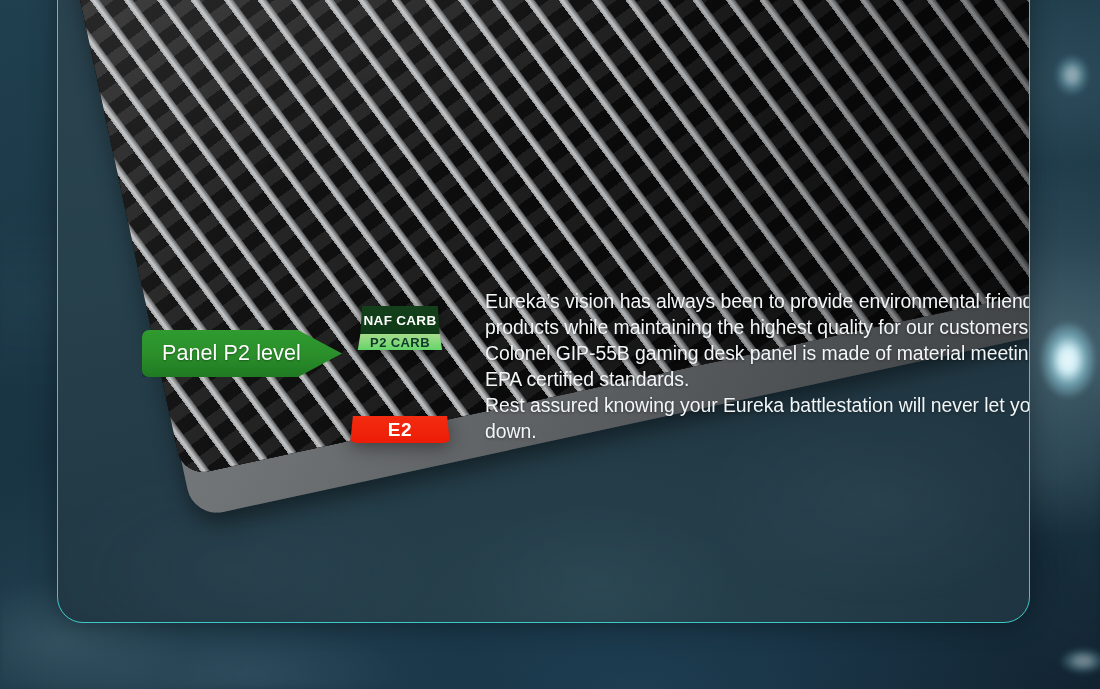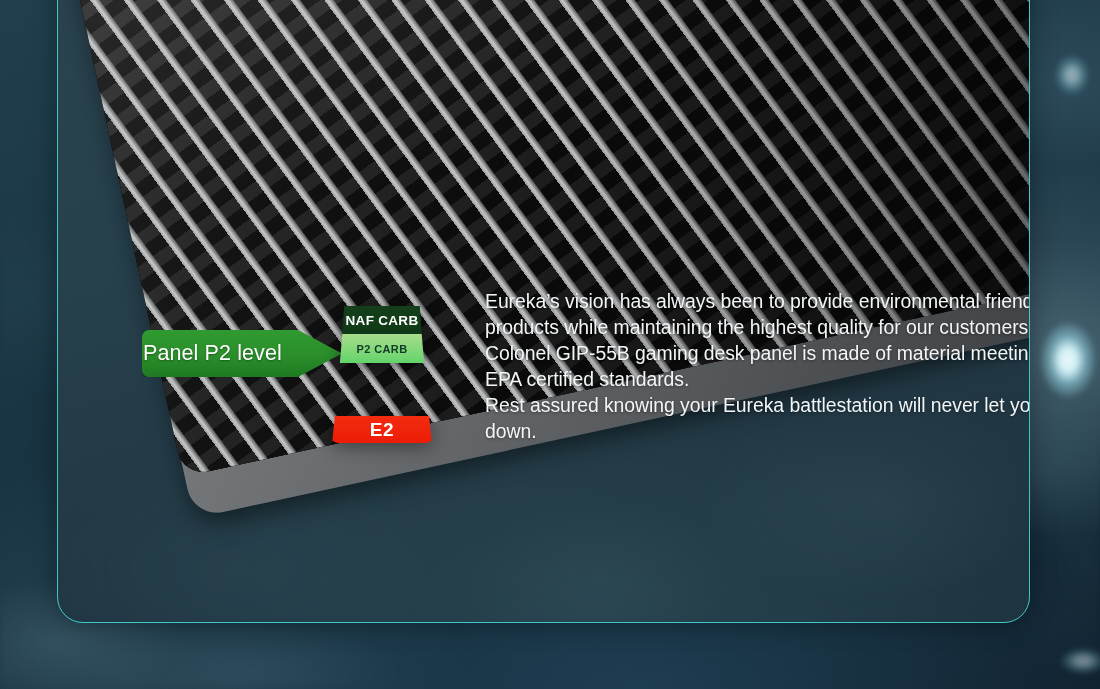--- a/index.html
+++ b/index.html
@@ -170,29 +170,29 @@
     clip-path: polygon(0% 0%, 78% 0%, 100% 50%, 78% 100%, 0% 100%);
     display: flex;
     align-items: center;
     box-shadow: 0 3px 10px rgba(0,0,0,0.40);
   }
   #panel-badge .badge-text {
     color: #ffffff;
     font-size: 21.5px;
     font-weight: 400;
     letter-spacing: 0.1px;
-    padding-left: 1px;
+    padding-left: 20px;
     text-shadow: 0 1px 2px rgba(0,0,0,0.35);
     white-space: nowrap;
   }
 
   
   #pyramid {
     position: absolute;
-    left: 262px;
+    left: 280px;
     top: 425px;
     width: 124px;
     height: 137px;
     filter: drop-shadow(0 4px 9px rgba(0,0,0,0.42));
   }
   #pyramid .band {
     position: absolute;
     left: 0;
     width: 124px;
     display: flex;
@@ -200,23 +200,23 @@
     justify-content: center;
     font-weight: 700;
     white-space: nowrap;
   }
   #pyramid .band span { position: relative; z-index: 2; }
 
   .band.b0 { top: 0px;   height: 28px; clip-path: polygon(19.5% 0%, 80.5% 0%, 82% 100%, 18% 100%);
              background: linear-gradient(180deg,#13401a 0%, #0f3a17 100%);
              color:#ffffff; font-size: 13.5px; letter-spacing: 0.3px;
              border-top-left-radius: 8px; border-top-right-radius: 8px; }
-  .band.b1 { top: 28px;  height: 29px; clip-path: polygon(18% 0%, 82% 0%, 84% 100%, 16% 100%);
+  .band.b1 { top: 28px;  height: 16px; clip-path: polygon(18% 0%, 82% 0%, 84% 100%, 16% 100%);
              background: linear-gradient(180deg,#a7dd8c 0%, #64d46a 100%);
-             color:#123a2a; font-size: 11px; letter-spacing: 0.4px; }
+             color:#123a2a; font-size: 13px; letter-spacing: 0.4px; }
   .band.b2 { top: 57px;  height: 26px; clip-path: polygon(16% 0%, 84% 0%, 86% 100%, 14% 100%);
              background: linear-gradient(180deg,#ead42a 0%, #e3c413 100%);
              color:#ffffff; font-size: 13px; letter-spacing: 0.2px; }
   .band.b3 { top: 83px;  height: 27px; clip-path: polygon(14% 0%, 86% 0%, 88% 100%, 12% 100%);
              background: linear-gradient(180deg,#fbb96d 0%, #f9a85a 100%);
              color:#ffffff; font-size: 19px; letter-spacing: 0.6px; }
   .band.b4 { top: 110px; height: 27px; clip-path: polygon(12% 0%, 88% 0%, 90% 92%, 86% 100%, 14% 100%, 10% 92%);
              background: linear-gradient(180deg,#f42c10 0%, #ec1c06 100%);
              color:#ffffff; font-size: 19px; letter-spacing: 0.6px; text-align: center; }
 

